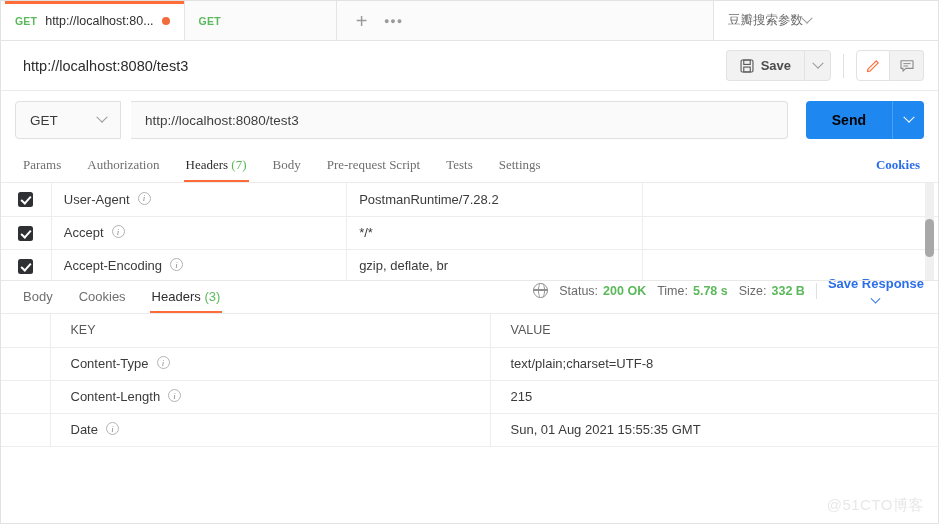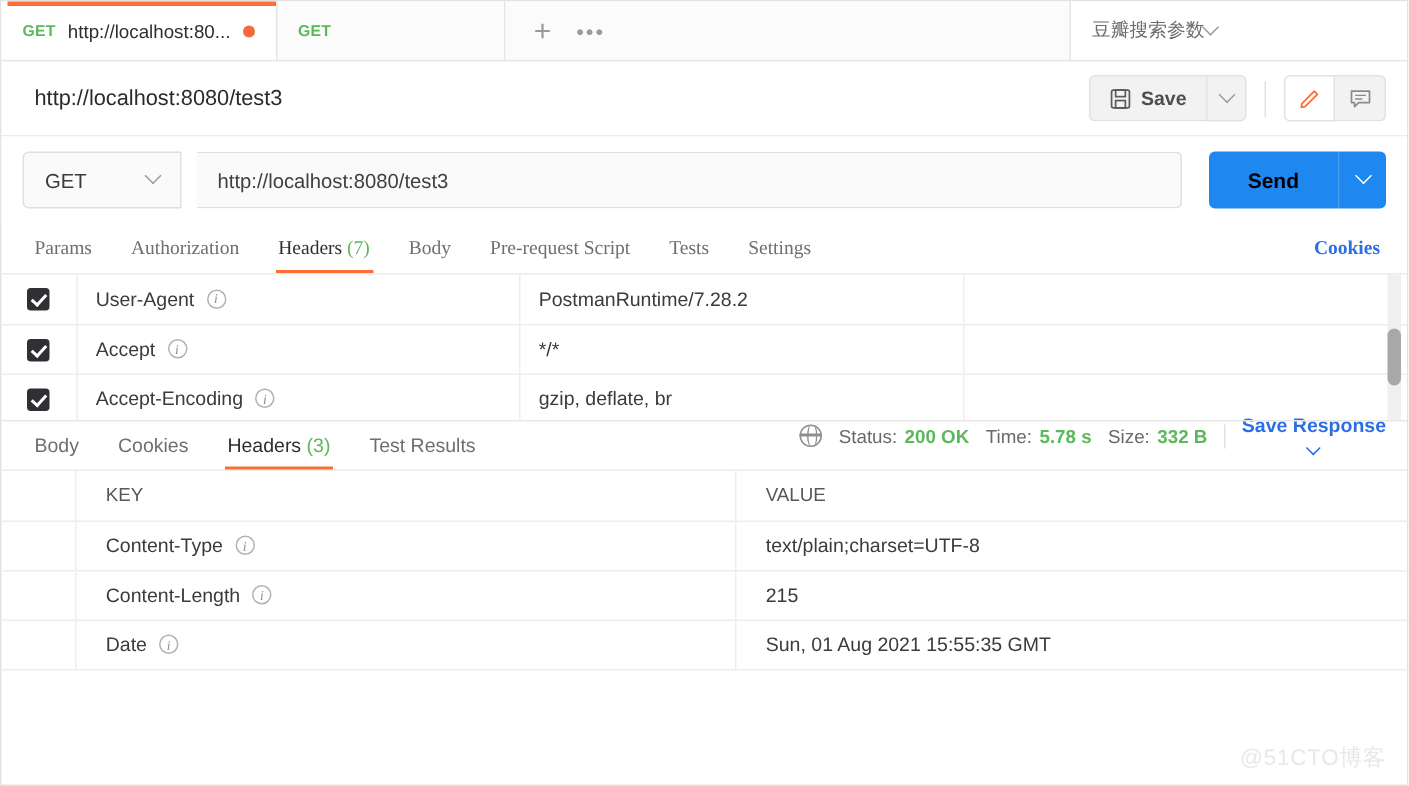--- a/index.html
+++ b/index.html
@@ -247,21 +247,21 @@
     cursor: pointer;
     vertical-align: middle;
   }
   .chk::after {
     content: "";
     position: absolute; left: 5px; top: 2px;
     width: 4px; height: 8px;
     border-right: 2px solid #fff; border-bottom: 2px solid #fff;
     transform: rotate(42deg);
   }
-  .kcell { display: flex; align-items: center; gap: 8px; }
+  .kcell { display: flex; align-items: flex-start; gap: 8px; }
   .info-i {
     display: inline-flex; align-items: center; justify-content: center;
     width: 13px; height: 13px;
     border: 1px solid #b3b3b3; border-radius: 50%;
     font-size: 9px; color: #8d8d8d;
     font-style: italic; font-family: "Liberation Serif", serif;
     cursor: pointer; flex-shrink: 0;
   }
   .scrollbar {
     position: absolute; top: 0; right: 4px;
@@ -502,23 +502,20 @@
     <div class="subtab">
       <span>Body</span>
     </div>
     <div class="subtab">
       <span>Cookies</span>
     </div>
     <div class="subtab active">
       <span>Headers</span>
       <span class="count-g">(3)</span>
     </div>
-    <div class="subtab">
-      <span>Test Results</span>
-    </div>
 
     <div class="status-area">
       <span class="globe"></span>
       <span class="stat-lbl">Status:</span>
       <span class="stat-val" style="margin-left:-6px">200 OK</span>
       <span class="stat-lbl">Time:</span>
       <span class="stat-val" style="margin-left:-6px">5.78 s</span>
       <span class="stat-lbl">Size:</span>
       <span class="stat-val" style="margin-left:-6px">332 B</span>
       <span class="sdiv"></span>

